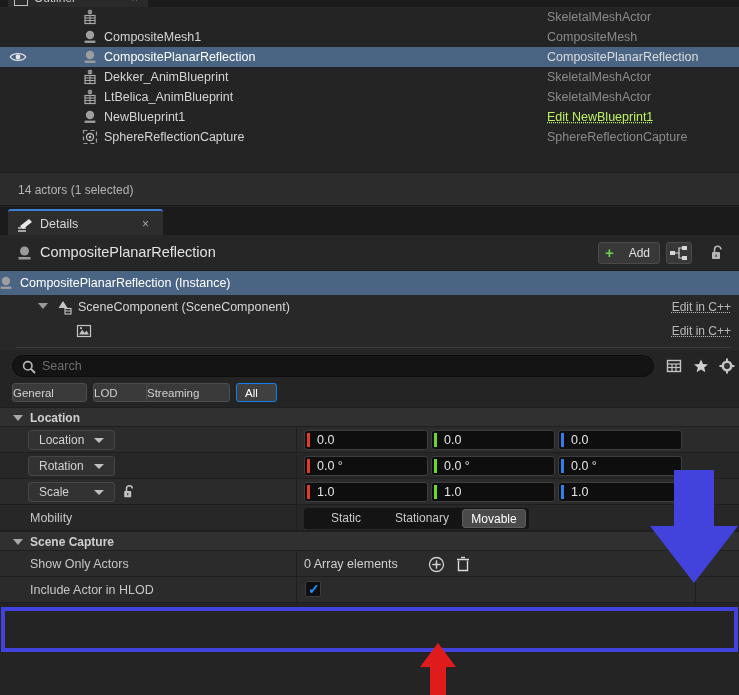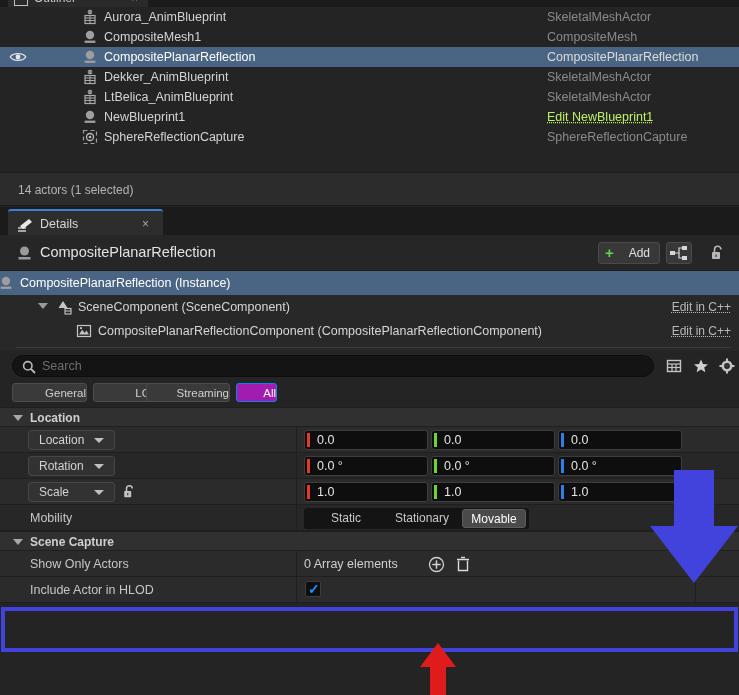--- a/index.html
+++ b/index.html
@@ -94,25 +94,25 @@
     position: absolute; left: 12px; top: 4px; width: 642px; height: 22px;
     background: #141414; border: 1px solid #0d0d0d; border-radius: 11px;
   }
   .search-ico { position: absolute; left: 9px; top: 4px; width: 14px; height: 14px; }
   .search-ph { position: absolute; left: 29px; top: 3px; font-size: 12.5px; color: #6d6d6d; }
   .sr-ico { position: absolute; top: 7px; width: 16px; height: 16px; }
 
   
   .filter-row { position: relative; width: 739px; height: 26px; background: #242424; }
   .f-btn {
-    position: absolute; top: 2px; height: 19px; line-height: 18px; text-align: right;
+    position: absolute; top: 2px; height: 19px; line-height: 18px; text-align: left;
     background: #3a3a3a; border: 1px solid #4d4d4d; border-radius: 3px;
     font-size: 11.5px; color: #d0d0d0;
   }
-  .f-btn.active { background: #a21caf; border-color: #1080f0; color: #ffffff; }
+  .f-btn.active { background: #404040; border-color: #1080f0; color: #ffffff; padding-left: 8px; }
 
   
   .cat-header {
     position: relative; width: 739px; height: 20px; line-height: 20px;
     background: #303030; border-top: 1px solid #1f1f1f; border-bottom: 1px solid #1f1f1f;
     font-size: 12px; color: #cfcfcf; font-weight: bold; padding-left: 30px;
   }
   .cat-tri { position: absolute; left: 13px; top: 7px; width: 0; height: 0;
     border-left: 5px solid transparent; border-right: 5px solid transparent; border-top: 6px solid #a8a8a8; }
 
@@ -187,21 +187,20 @@
     <div class="o-row">
           <span class="o-ico"><svg width="16" height="16" viewBox="0 0 16 16">
               <circle cx="8" cy="3" r="2.3" fill="#aaa"></circle>
               <rect x="6.6" y="2.3" width="0.8" height="1.4" fill="#333"></rect>
               <rect x="8.6" y="2.3" width="0.8" height="1.4" fill="#333"></rect>
               <rect x="3" y="6.5" width="10" height="8" fill="none" stroke="#aaa" stroke-width="1.2"></rect>
               <line x1="3" y1="9" x2="13" y2="9" stroke="#aaa"></line>
               <line x1="3" y1="11.5" x2="13" y2="11.5" stroke="#aaa"></line>
               <line x1="8" y1="6.5" x2="8" y2="14.5" stroke="#aaa"></line>
             </svg></span>
-          <span class="o-name">Aurora_AnimBlueprint</span>
           <span class="o-type">SkeletalMeshActor</span>
         </div>
         <div class="o-row">
           <span class="o-ico"><svg width="16" height="16" viewBox="0 0 16 16">
               <circle cx="8" cy="6" r="4.2" fill="#9e9e9e"></circle>
               <rect x="2.6" y="11.6" width="10.8" height="2.3" fill="#9e9e9e"></rect>
             </svg></span>
           <span class="o-name">CompositeMesh1</span>
           <span class="o-type">CompositeMesh</span>
         </div>
@@ -331,21 +330,20 @@
             </svg></span>
           <span class="ct-label" style="left:78px">SceneComponent (SceneComponent)</span>
           <span class="ct-edit">Edit in C++</span>
         </div>
         <div class="ct-row">
           <span class="ct-ico" style="left:76px"><svg width="16" height="16" viewBox="0 0 16 16">
               <rect x="1.5" y="2.5" width="13" height="11" fill="none" stroke="#c6c6c6" stroke-width="1.2"></rect>
               <path d="M3 11.5 L6.2 6.8 L8.6 10 L10.4 7.6 L13 11.5 Z" fill="#c6c6c6"></path>
               <circle cx="5" cy="5.2" r="1.1" fill="#c6c6c6"></circle>
             </svg></span>
-          <span class="ct-label" style="left:98px">CompositePlanarReflectionComponent (CompositePlanarReflectionComponent)</span>
           <span class="ct-edit">Edit in C++</span>
         </div>
         <div class="ct-sep" style="top:76px"></div>
     </div>
 
     <div class="search-row">
       <div class="search-box">
         <span class="search-ico">
           <svg width="14" height="14" viewBox="0 0 14 14">
             <circle cx="5.8" cy="5.8" r="4.2" fill="none" stroke="#b8b8b8" stroke-width="1.6"></circle>

